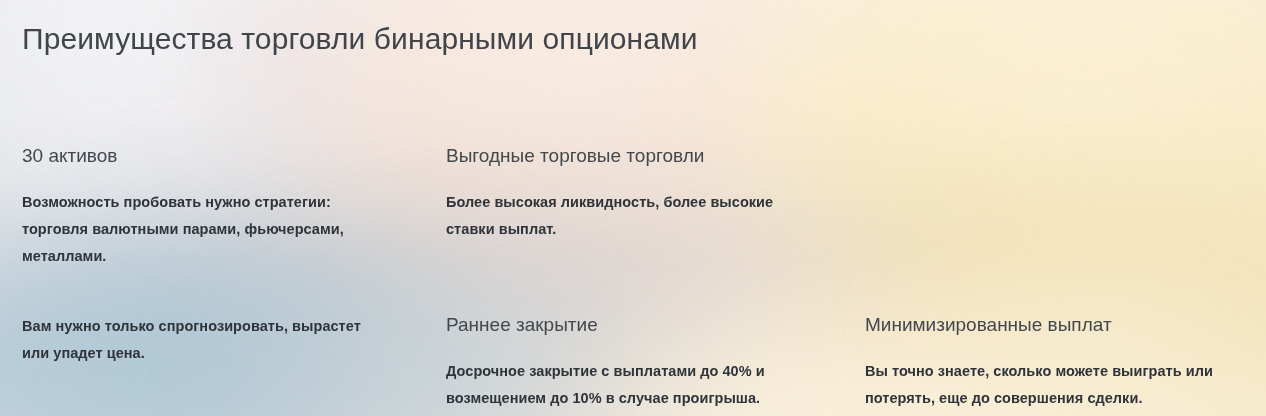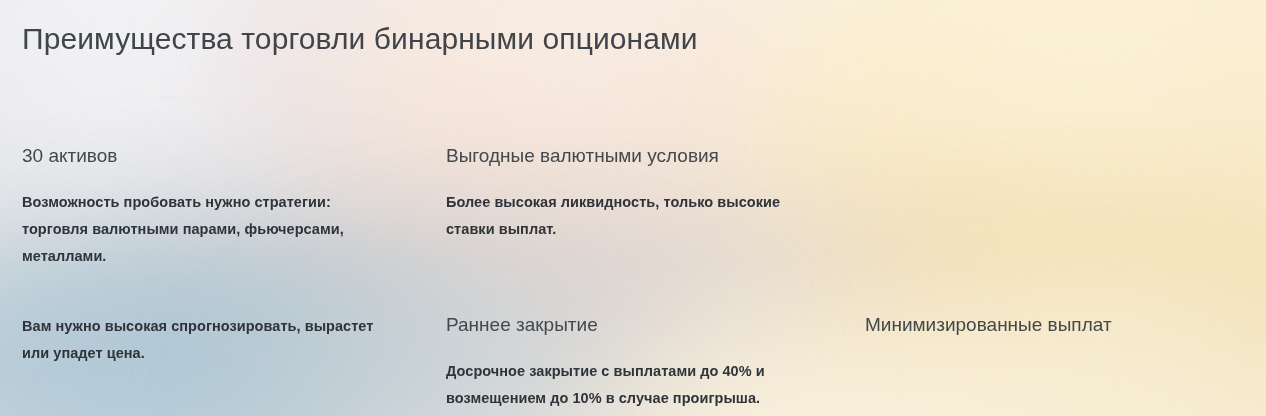--- a/index.html
+++ b/index.html
@@ -208,38 +208,39 @@
   <div class="grid">
 
     <div class="row row-top">
 
       <div class="cell cell-1">
         <div class="card-title">30 активов</div>
         <div class="card-body">Возможность пробовать нужно стратегии: торговля валютными парами, фьючерсами, металлами.</div>
       </div>
 
       <div class="cell cell-2">
-        <div class="card-title">Выгодные валютными условия</div>
-        <div class="card-body">Более высокая ликвидность, только высокие ставки выплат.</div>
+        <div class="card-title">Выгодные торговые торговли</div>
+        <div class="card-body">Более высокая ликвидность, более высокие ставки выплат.</div>
       </div>
 
 
     </div>
 
     <div class="row row-bottom">
 
       <div class="cell cell-1">
-        <div class="card-body">Вам нужно высокая спрогнозировать, вырастет или упадет цена.</div>
+        <div class="card-body">Вам нужно только спрогнозировать, вырастет или упадет цена.</div>
       </div>
 
       <div class="cell cell-2">
         <div class="card-title">Раннее закрытие</div>
         <div class="card-body">Досрочное закрытие с выплатами до 40% и возмещением до 10% в случае проигрыша.</div>
       </div>
 
       <div class="cell cell-3">
         <div class="card-title">Минимизированные выплат</div>
+        <div class="card-body">Вы точно знаете, сколько можете выиграть или потерять, еще до совершения сделки.</div>
       </div>
 
     </div>
 
   </div>
 </div>
 
 </body></html>

